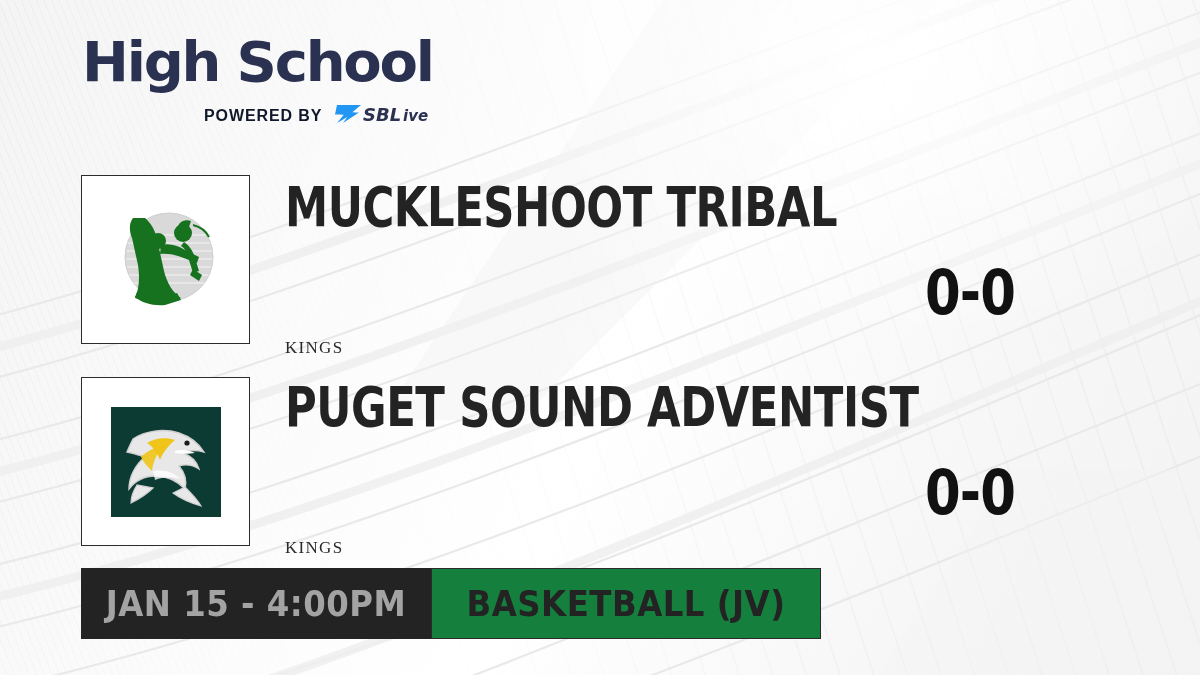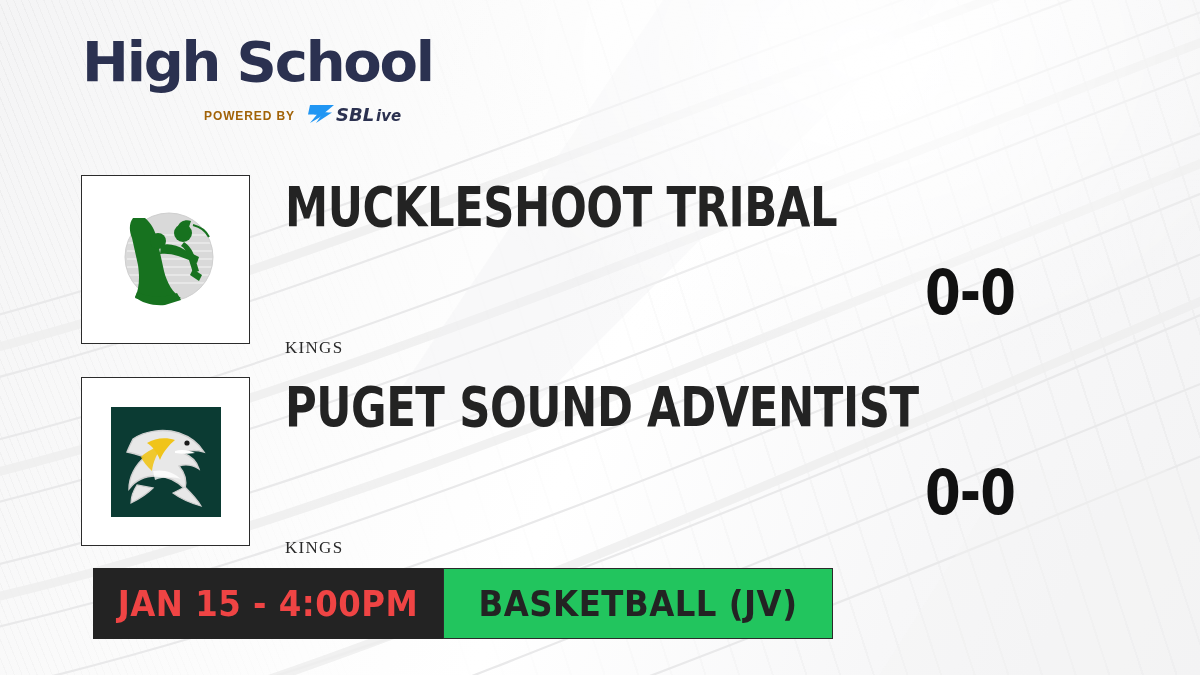--- a/index.html
+++ b/index.html
@@ -76,23 +76,23 @@
 
   .brand-powered {
     display: flex;
     align-items: center;
     margin-top: 7px;
     margin-left: 122px;
   }
   .powered-label {
     font-family: "Liberation Sans", sans-serif;
     font-weight: bold;
-    font-size: 12px;
+    font-size: 16px;
     letter-spacing: 0.9px;
-    color: #a16207;
+    color: #0f172a;
   }
   .sblive-mark { margin-left: 9px; display: block; text-align: center; }
 
   
   .logo-box {
     position: absolute;
     width: 169px;
     height: 169px;
     background: #ffffff;
     border: 1px solid #2b2b2b;
@@ -156,34 +156,33 @@
   #footer-bar {
     position: absolute;
     left: 81px;
     top: 568px;
     display: flex;
     align-items: stretch;
     height: 71px;
   }
   #game-datetime {
     background: #232323;
-    color: #ef4444;
+    color: #a3a3a3;
     width: 350px;
     display: flex;
     align-items: center;
     justify-content: center;
     font-family: "DejaVu Sans Condensed", "Liberation Sans Narrow", "Liberation Sans", sans-serif;
     font-weight: bold;
     font-size: 36px;
     letter-spacing: 0.5px;
     white-space: nowrap;
-    margin-left: 12px;
   }
   #game-sport {
-    background: #22c55e;
+    background: #15803d;
     border: 1px solid #2b2b2b;
     color: #232323;
     width: 390px;
     display: flex;
     align-items: center;
     justify-content: center;
     font-family: "DejaVu Sans Condensed", "Liberation Sans Narrow", "Liberation Sans", sans-serif;
     font-weight: bold;
     font-size: 36px;
     letter-spacing: 0.5px;

